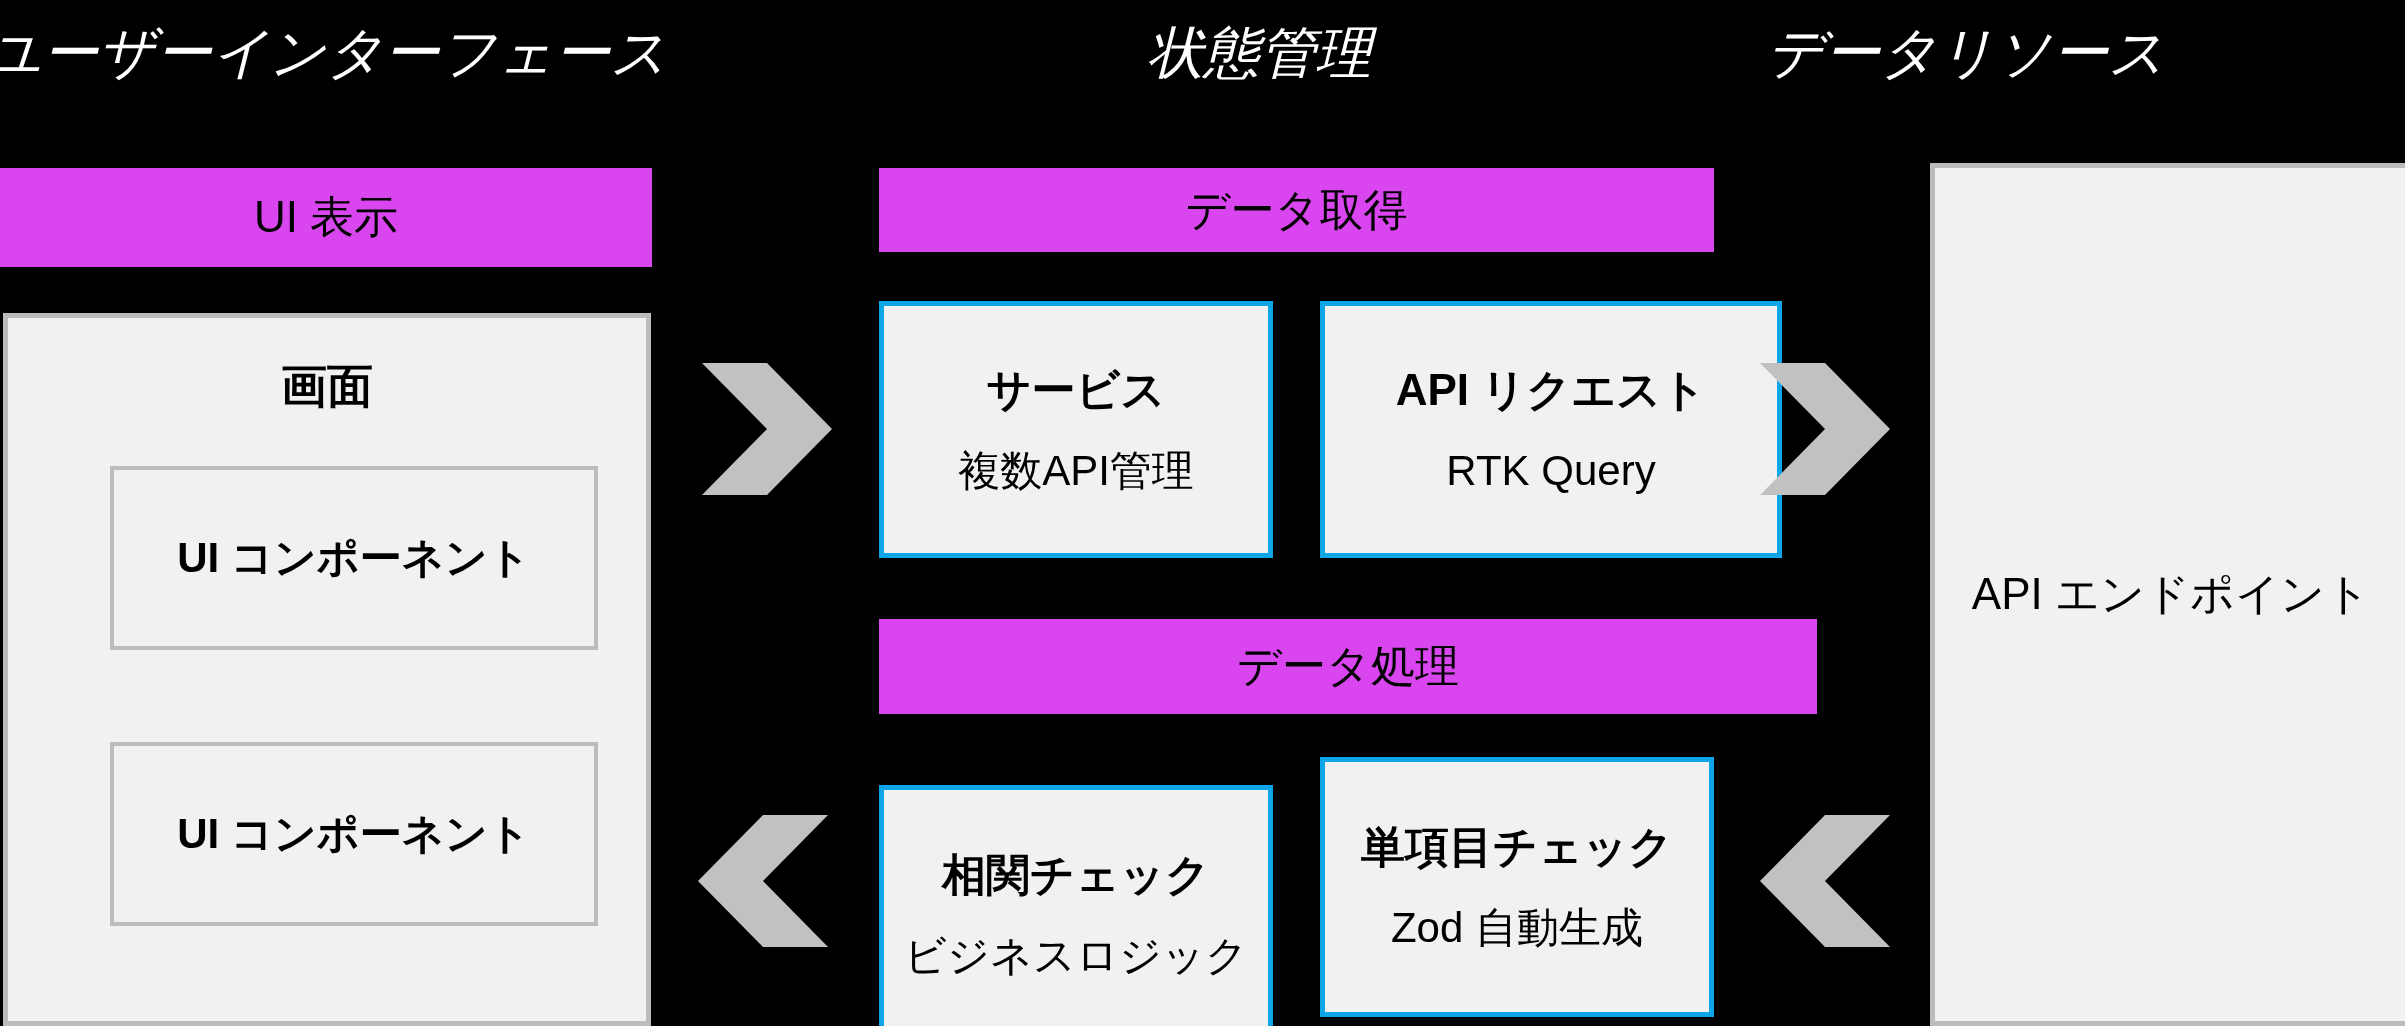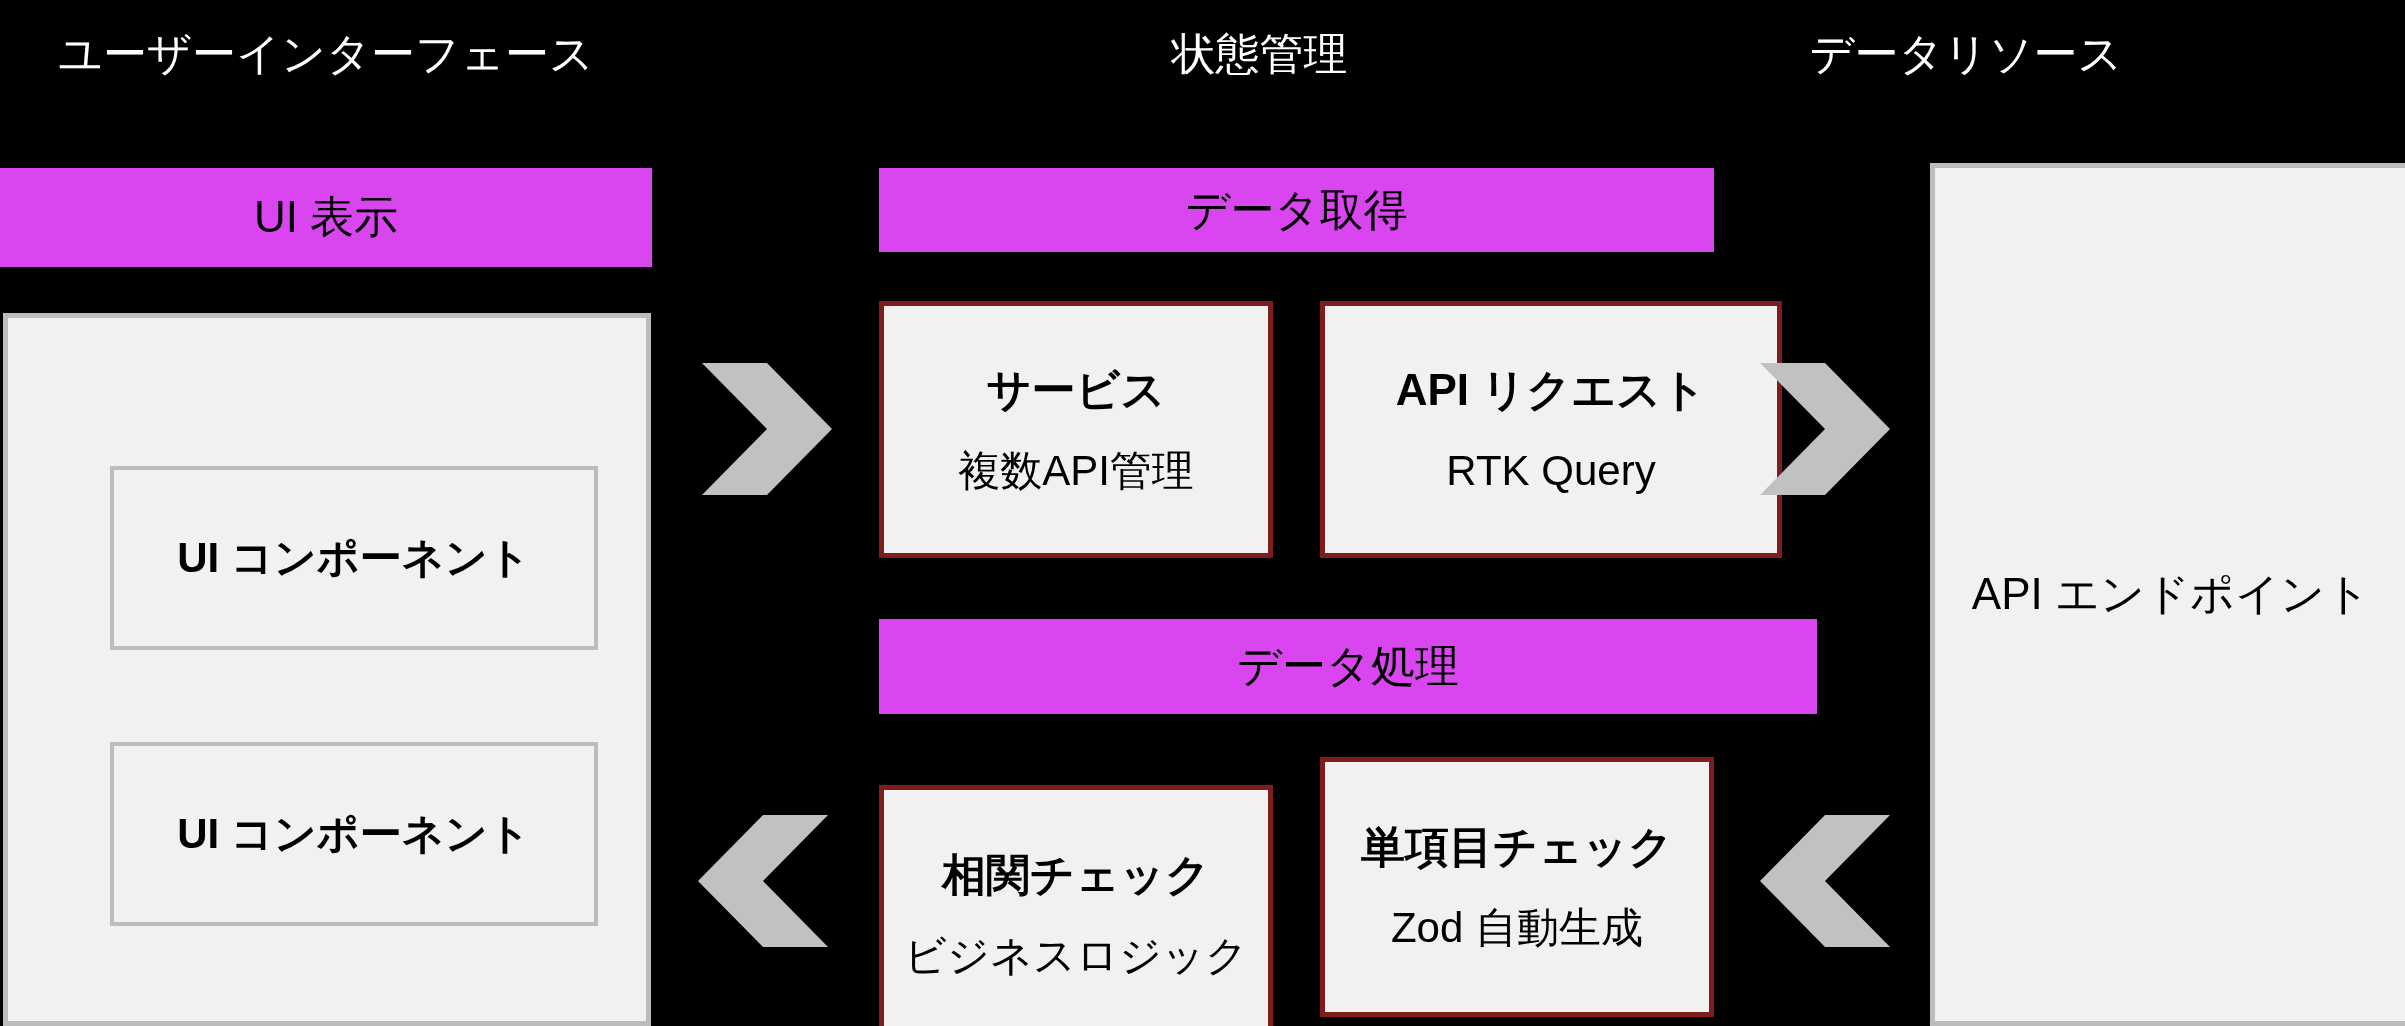--- a/index.html
+++ b/index.html
@@ -17,39 +17,40 @@
     color: #000000;
   }
   .col-title {
     position: absolute;
     top: 22px;
     height: 64px;
     display: flex;
     align-items: center;
     justify-content: center;
     color: #ffffff;
-    font-size: 44px;
+    font-size: 56px;
     font-weight: 400;
     white-space: nowrap;
+    font-style: italic;
   }
   .hbar {
     position: absolute;
     background: #d946ef;
     display: flex;
     align-items: center;
     justify-content: center;
     font-size: 44px;
     font-weight: 400;
     color: #000000;
     white-space: nowrap;
   }
   .shape-box {
     position: absolute;
     background: #f1f1f1;
-    border: 5px solid #7f1d1d;
+    border: 5px solid #0ea5e9;
     box-sizing: border-box;
     display: flex;
     flex-direction: column;
     align-items: center;
     justify-content: center;
     gap: 38px;
     white-space: nowrap;
   }
   .shape-box .box-title {
     font-size: 44px;
@@ -133,20 +134,21 @@
 
 <div class="stage">
 
   <div class="col-title" style="left:0; width:652px;">ユーザーインターフェース</div>
   <div class="col-title" style="left:842px; width:835px;text-align:center;">状態管理</div>
   <div class="col-title" style="left:1766px; width:400px;">データリソース</div>
 
   <div class="hbar" style="left:0; top:168px; width:652px; height:99px;">UI 表示</div>
 
   <div class="screen-container">
+    <div class="screen-label">画面</div>
     <div class="component-box first">UI コンポーネント</div>
     <div class="component-box second">UI コンポーネント</div>
   </div>
 
   <div class="hbar" style="left:879px; top:168px; width:835px; height:84px;">データ取得</div>
 
   <div class="shape-box" style="left:879px; top:301px; width:394px; height:257px;">
     <div class="box-title">サービス</div>
     <div class="box-subtitle">複数API管理</div>
   </div>

